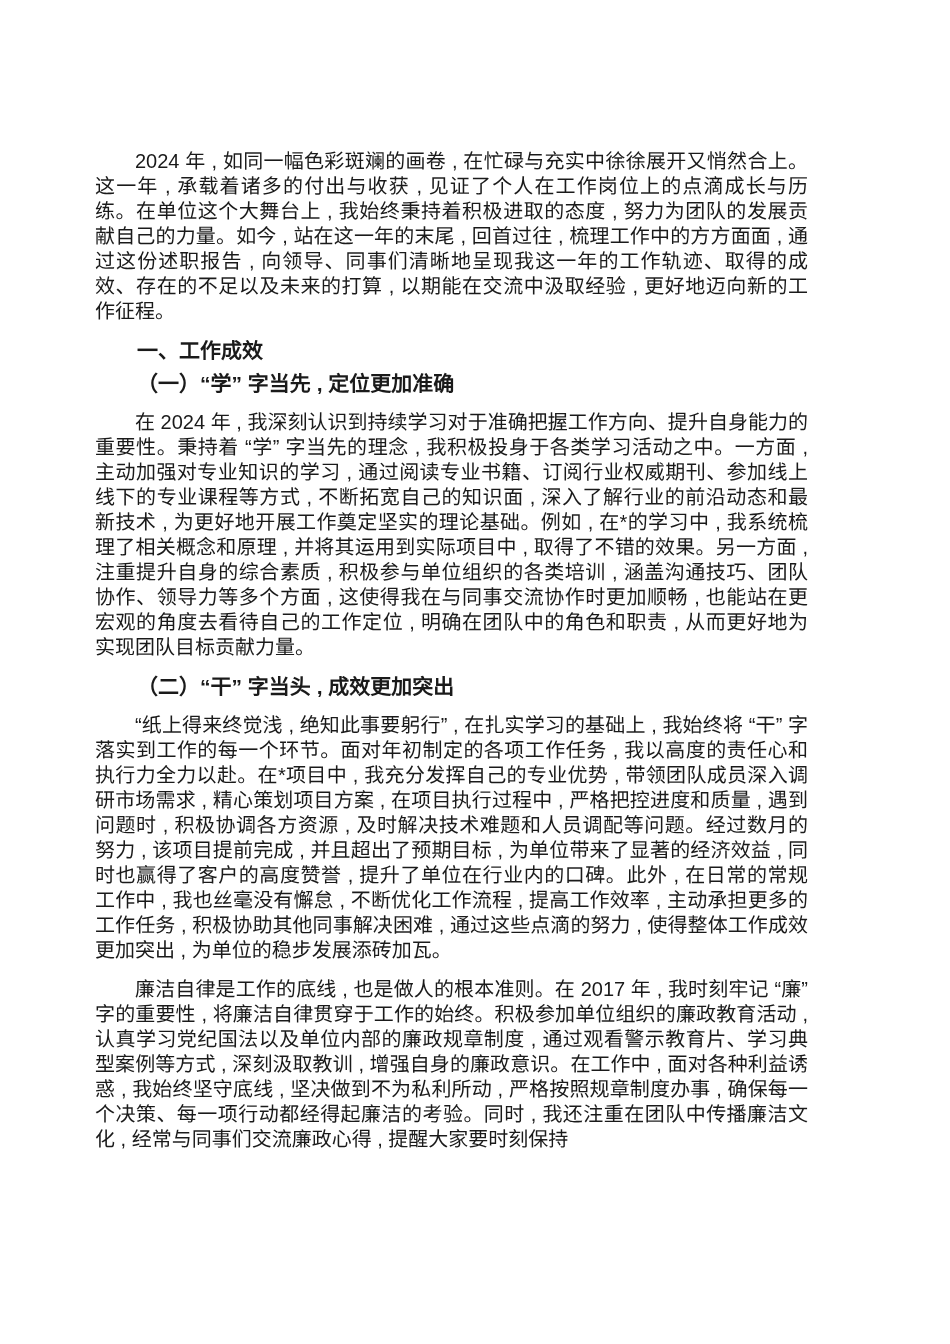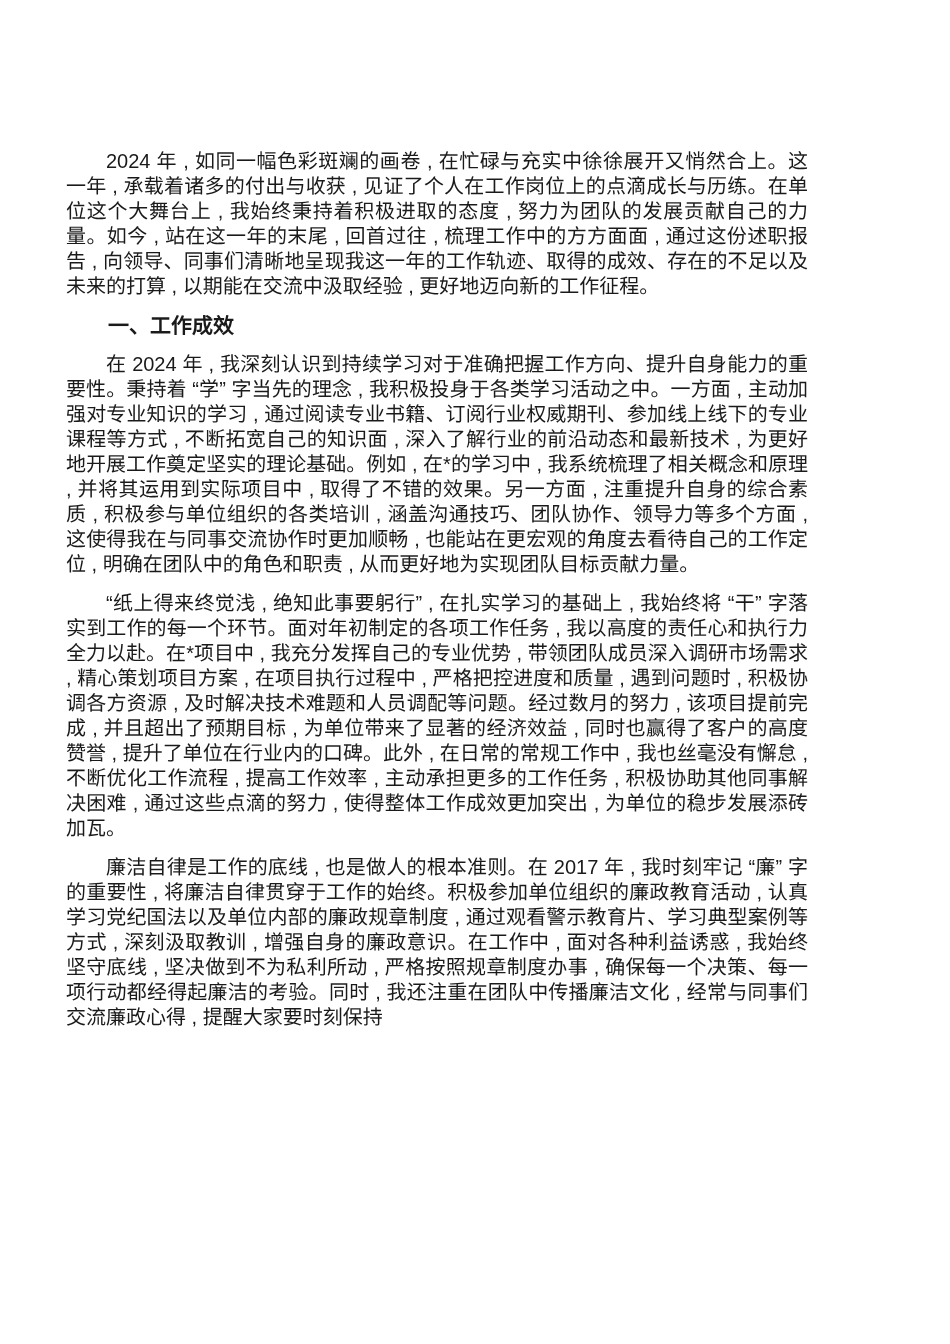--- a/index.html
+++ b/index.html
@@ -8,21 +8,21 @@
     padding: 0;
     background: #ffffff;
   }
   .page {
     position: relative;
     width: 950px;
     height: 1344px;
     margin: 0 auto;
     background: #ffffff;
     box-sizing: border-box;
-    padding: 135px 142px 40px 66px;
+    padding: 135px 142px 40px 95px;
     overflow: hidden;
     font-family: "Liberation Sans", "DejaVu Sans", sans-serif;
     color: #1a1a1a;
     font-size: 20px;
     line-height: 25px;
   }
   .para {
     margin: 14px 0;
     text-align: justify;
     text-justify: inter-ideograph;
@@ -39,22 +39,24 @@
 </style>
 </head>
 <body>
 
 <div class="page">
 
   <p class="para">2024 年 , 如同一幅色彩斑斓的画卷 , 在忙碌与充实中徐徐展开又悄然合上。这一年 , 承载着诸多的付出与收获 , 见证了个人在工作岗位上的点滴成长与历练。在单位这个大舞台上 , 我始终秉持着积极进取的态度 , 努力为团队的发展贡献自己的力量。如今 , 站在这一年的末尾 , 回首过往 , 梳理工作中的方方面面 , 通过这份述职报告 , 向领导、同事们清晰地呈现我这一年的工作轨迹、取得的成效、存在的不足以及未来的打算 , 以期能在交流中汲取经验 , 更好地迈向新的工作征程。</p>
 
   <h3 class="heading-1">一、工作成效</h3>
 
+  <h4 class="heading-2">（一）“学” 字当先 , 定位更加准确</h4>
 
   <p class="para">在 2024 年 , 我深刻认识到持续学习对于准确把握工作方向、提升自身能力的重要性。秉持着 “学” 字当先的理念 , 我积极投身于各类学习活动之中。一方面 , 主动加强对专业知识的学习 , 通过阅读专业书籍、订阅行业权威期刊、参加线上线下的专业课程等方式 , 不断拓宽自己的知识面 , 深入了解行业的前沿动态和最新技术 , 为更好地开展工作奠定坚实的理论基础。例如 , 在*的学习中 , 我系统梳理了相关概念和原理 , 并将其运用到实际项目中 , 取得了不错的效果。另一方面 , 注重提升自身的综合素质 , 积极参与单位组织的各类培训 , 涵盖沟通技巧、团队协作、领导力等多个方面 , 这使得我在与同事交流协作时更加顺畅 , 也能站在更宏观的角度去看待自己的工作定位 , 明确在团队中的角色和职责 , 从而更好地为实现团队目标贡献力量。</p>
 
+  <h4 class="heading-2">（二）“干” 字当头 , 成效更加突出</h4>
 
   <p class="para">“纸上得来终觉浅 , 绝知此事要躬行” , 在扎实学习的基础上 , 我始终将 “干” 字落实到工作的每一个环节。面对年初制定的各项工作任务 , 我以高度的责任心和执行力全力以赴。在*项目中 , 我充分发挥自己的专业优势 , 带领团队成员深入调研市场需求 , 精心策划项目方案 , 在项目执行过程中 , 严格把控进度和质量 , 遇到问题时 , 积极协调各方资源 , 及时解决技术难题和人员调配等问题。经过数月的努力 , 该项目提前完成 , 并且超出了预期目标 , 为单位带来了显著的经济效益 , 同时也赢得了客户的高度赞誉 , 提升了单位在行业内的口碑。此外 , 在日常的常规工作中 , 我也丝毫没有懈怠 , 不断优化工作流程 , 提高工作效率 , 主动承担更多的工作任务 , 积极协助其他同事解决困难 , 通过这些点滴的努力 , 使得整体工作成效更加突出 , 为单位的稳步发展添砖加瓦。</p>
 
 
   <p class="para">廉洁自律是工作的底线 , 也是做人的根本准则。在 2017 年 , 我时刻牢记 “廉” 字的重要性 , 将廉洁自律贯穿于工作的始终。积极参加单位组织的廉政教育活动 , 认真学习党纪国法以及单位内部的廉政规章制度 , 通过观看警示教育片、学习典型案例等方式 , 深刻汲取教训 , 增强自身的廉政意识。在工作中 , 面对各种利益诱惑 , 我始终坚守底线 , 坚决做到不为私利所动 , 严格按照规章制度办事 , 确保每一个决策、每一项行动都经得起廉洁的考验。同时 , 我还注重在团队中传播廉洁文化 , 经常与同事们交流廉政心得 , 提醒大家要时刻保持</p>
 
 </div>
 
 </body></html>

